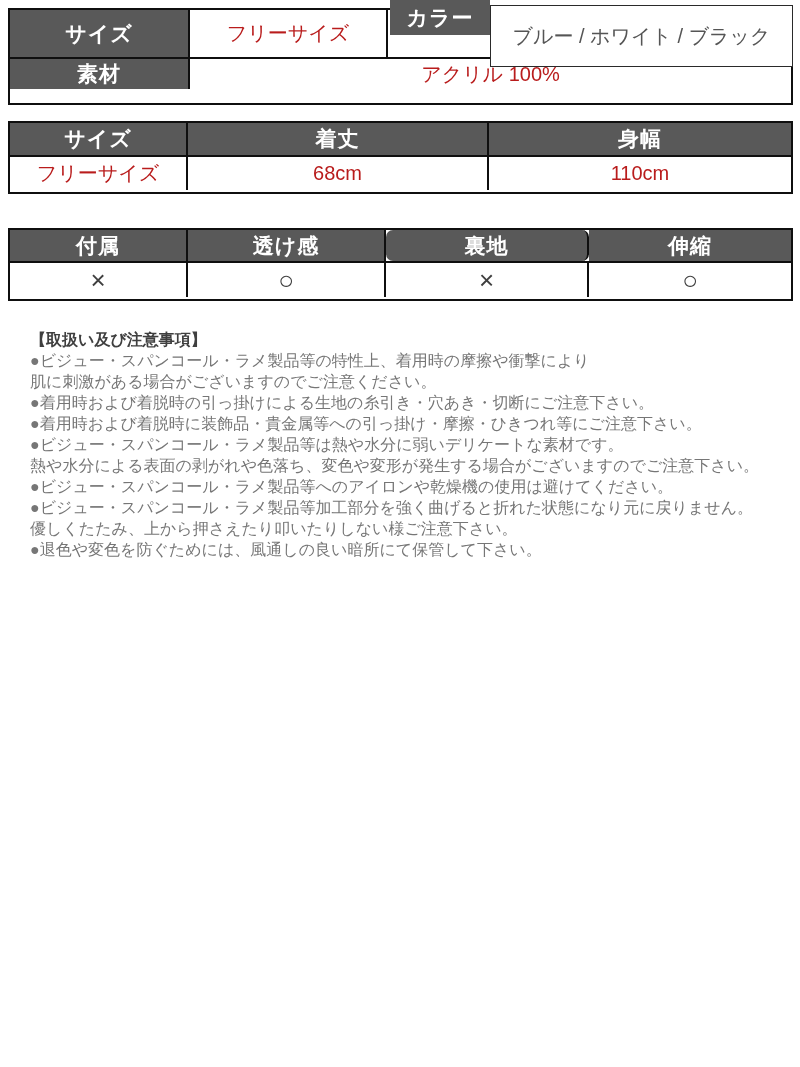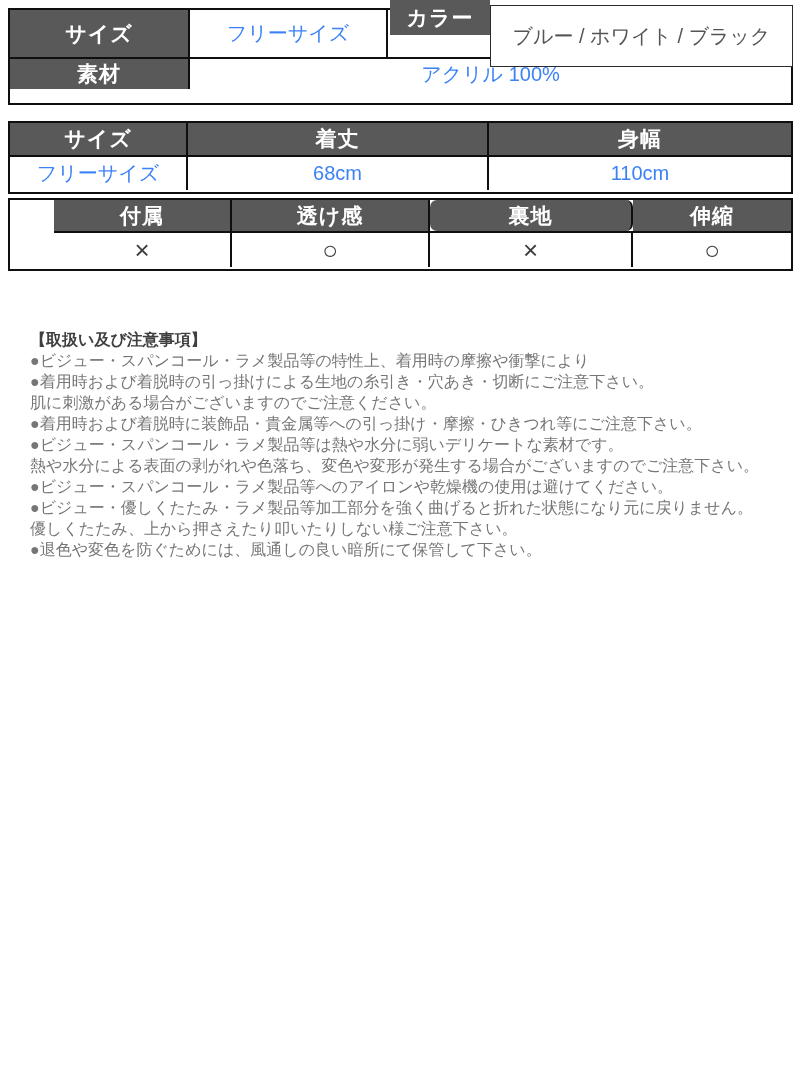--- a/index.html
+++ b/index.html
@@ -4,21 +4,21 @@
 <style>
   html,body { margin:0; padding:0; background:#ffffff; }
   .page {
     position:relative; width:800px; height:1067px; background:#ffffff;
     font-family:"Liberation Sans","DejaVu Sans",sans-serif; overflow:hidden;
   }
   .tbl { position:absolute; border:2px solid #0f0f0f; box-sizing:border-box; background:#fff; }
   .row { display:flex; box-sizing:border-box; }
   .cell { box-sizing:border-box; display:flex; align-items:center; justify-content:center; overflow:hidden; }
   .hd  { background:#595959; color:#ffffff; font-weight:bold; font-size:21px; letter-spacing:1px; }
-  .val { background:#ffffff; color:#3b82f6; font-size:20px; }
+  .val { background:#ffffff; color:#b91c1c; font-size:20px; }
   .br  { border-right:2px solid #0f0f0f; }
   .bt  { border-top:2px solid #0f0f0f; }
 
   
   #spec-table { left:8px; top:8px; width:785px; height:97px; }
   #spec-table .r1 { height:47px; }
   #spec-table .r2 { height:32px; }
 
   
   .color-label-cell {
@@ -31,21 +31,21 @@
     background:#ffffff; border:1px solid #2a2a2a; color:#555555; font-size:20px;
     display:flex; align-items:center; justify-content:center; box-sizing:border-box; white-space:nowrap;
   }
 
   
   #meas-table { left:8px; top:121px; width:785px; height:73px; }
   #meas-table .rh { height:32px; }
   #meas-table .rd { height:35px; }
 
   
-  #feat-table { left:8px; top:198px; width:785px; height:73px;padding-left:44px; }
+  #feat-table { left:8px; top:228px; width:785px; height:73px; }
   #feat-table .rh { height:31px; }
   #feat-table .rd { height:36px; }
   .sym { font-size:26px; color:#3f3f3f; }
 
   
   .notes { position:absolute; left:30px; top:329px; width:755px; font-size:16px; color:#767676; }
   .notes .line { height:21px; line-height:21px; white-space:nowrap; }
   .notes .heading { color:#3f3f3f; font-weight:bold; }
 </style>
 </head>
@@ -92,24 +92,24 @@
       <div class="cell val sym br" style="width:178px;">×</div>
       <div class="cell val sym br" style="width:198px;">○</div>
       <div class="cell val sym br" style="width:203px;">×</div>
       <div class="cell val sym" style="flex:1;">○</div>
     </div>
   </div>
 
   <div class="notes">
     <div class="line heading">【取扱い及び注意事項】</div>
     <div class="line">●ビジュー・スパンコール・ラメ製品等の特性上、着用時の摩擦や衝撃により</div>
+    <div class="line">肌に刺激がある場合がございますのでご注意ください。</div>
     <div class="line">●着用時および着脱時の引っ掛けによる生地の糸引き・穴あき・切断にご注意下さい。</div>
-    <div class="line">肌に刺激がある場合がございますのでご注意ください。</div>
     <div class="line">●着用時および着脱時に装飾品・貴金属等への引っ掛け・摩擦・ひきつれ等にご注意下さい。</div>
     <div class="line">●ビジュー・スパンコール・ラメ製品等は熱や水分に弱いデリケートな素材です。</div>
     <div class="line">熱や水分による表面の剥がれや色落ち、変色や変形が発生する場合がございますのでご注意下さい。</div>
     <div class="line">●ビジュー・スパンコール・ラメ製品等へのアイロンや乾燥機の使用は避けてください。</div>
-    <div class="line">●ビジュー・優しくたたみ・ラメ製品等加工部分を強く曲げると折れた状態になり元に戻りません。</div>
+    <div class="line">●ビジュー・スパンコール・ラメ製品等加工部分を強く曲げると折れた状態になり元に戻りません。</div>
     <div class="line">優しくたたみ、上から押さえたり叩いたりしない様ご注意下さい。</div>
     <div class="line">●退色や変色を防ぐためには、風通しの良い暗所にて保管して下さい。</div>
   </div>
 
 </div>
 
 </body></html>

